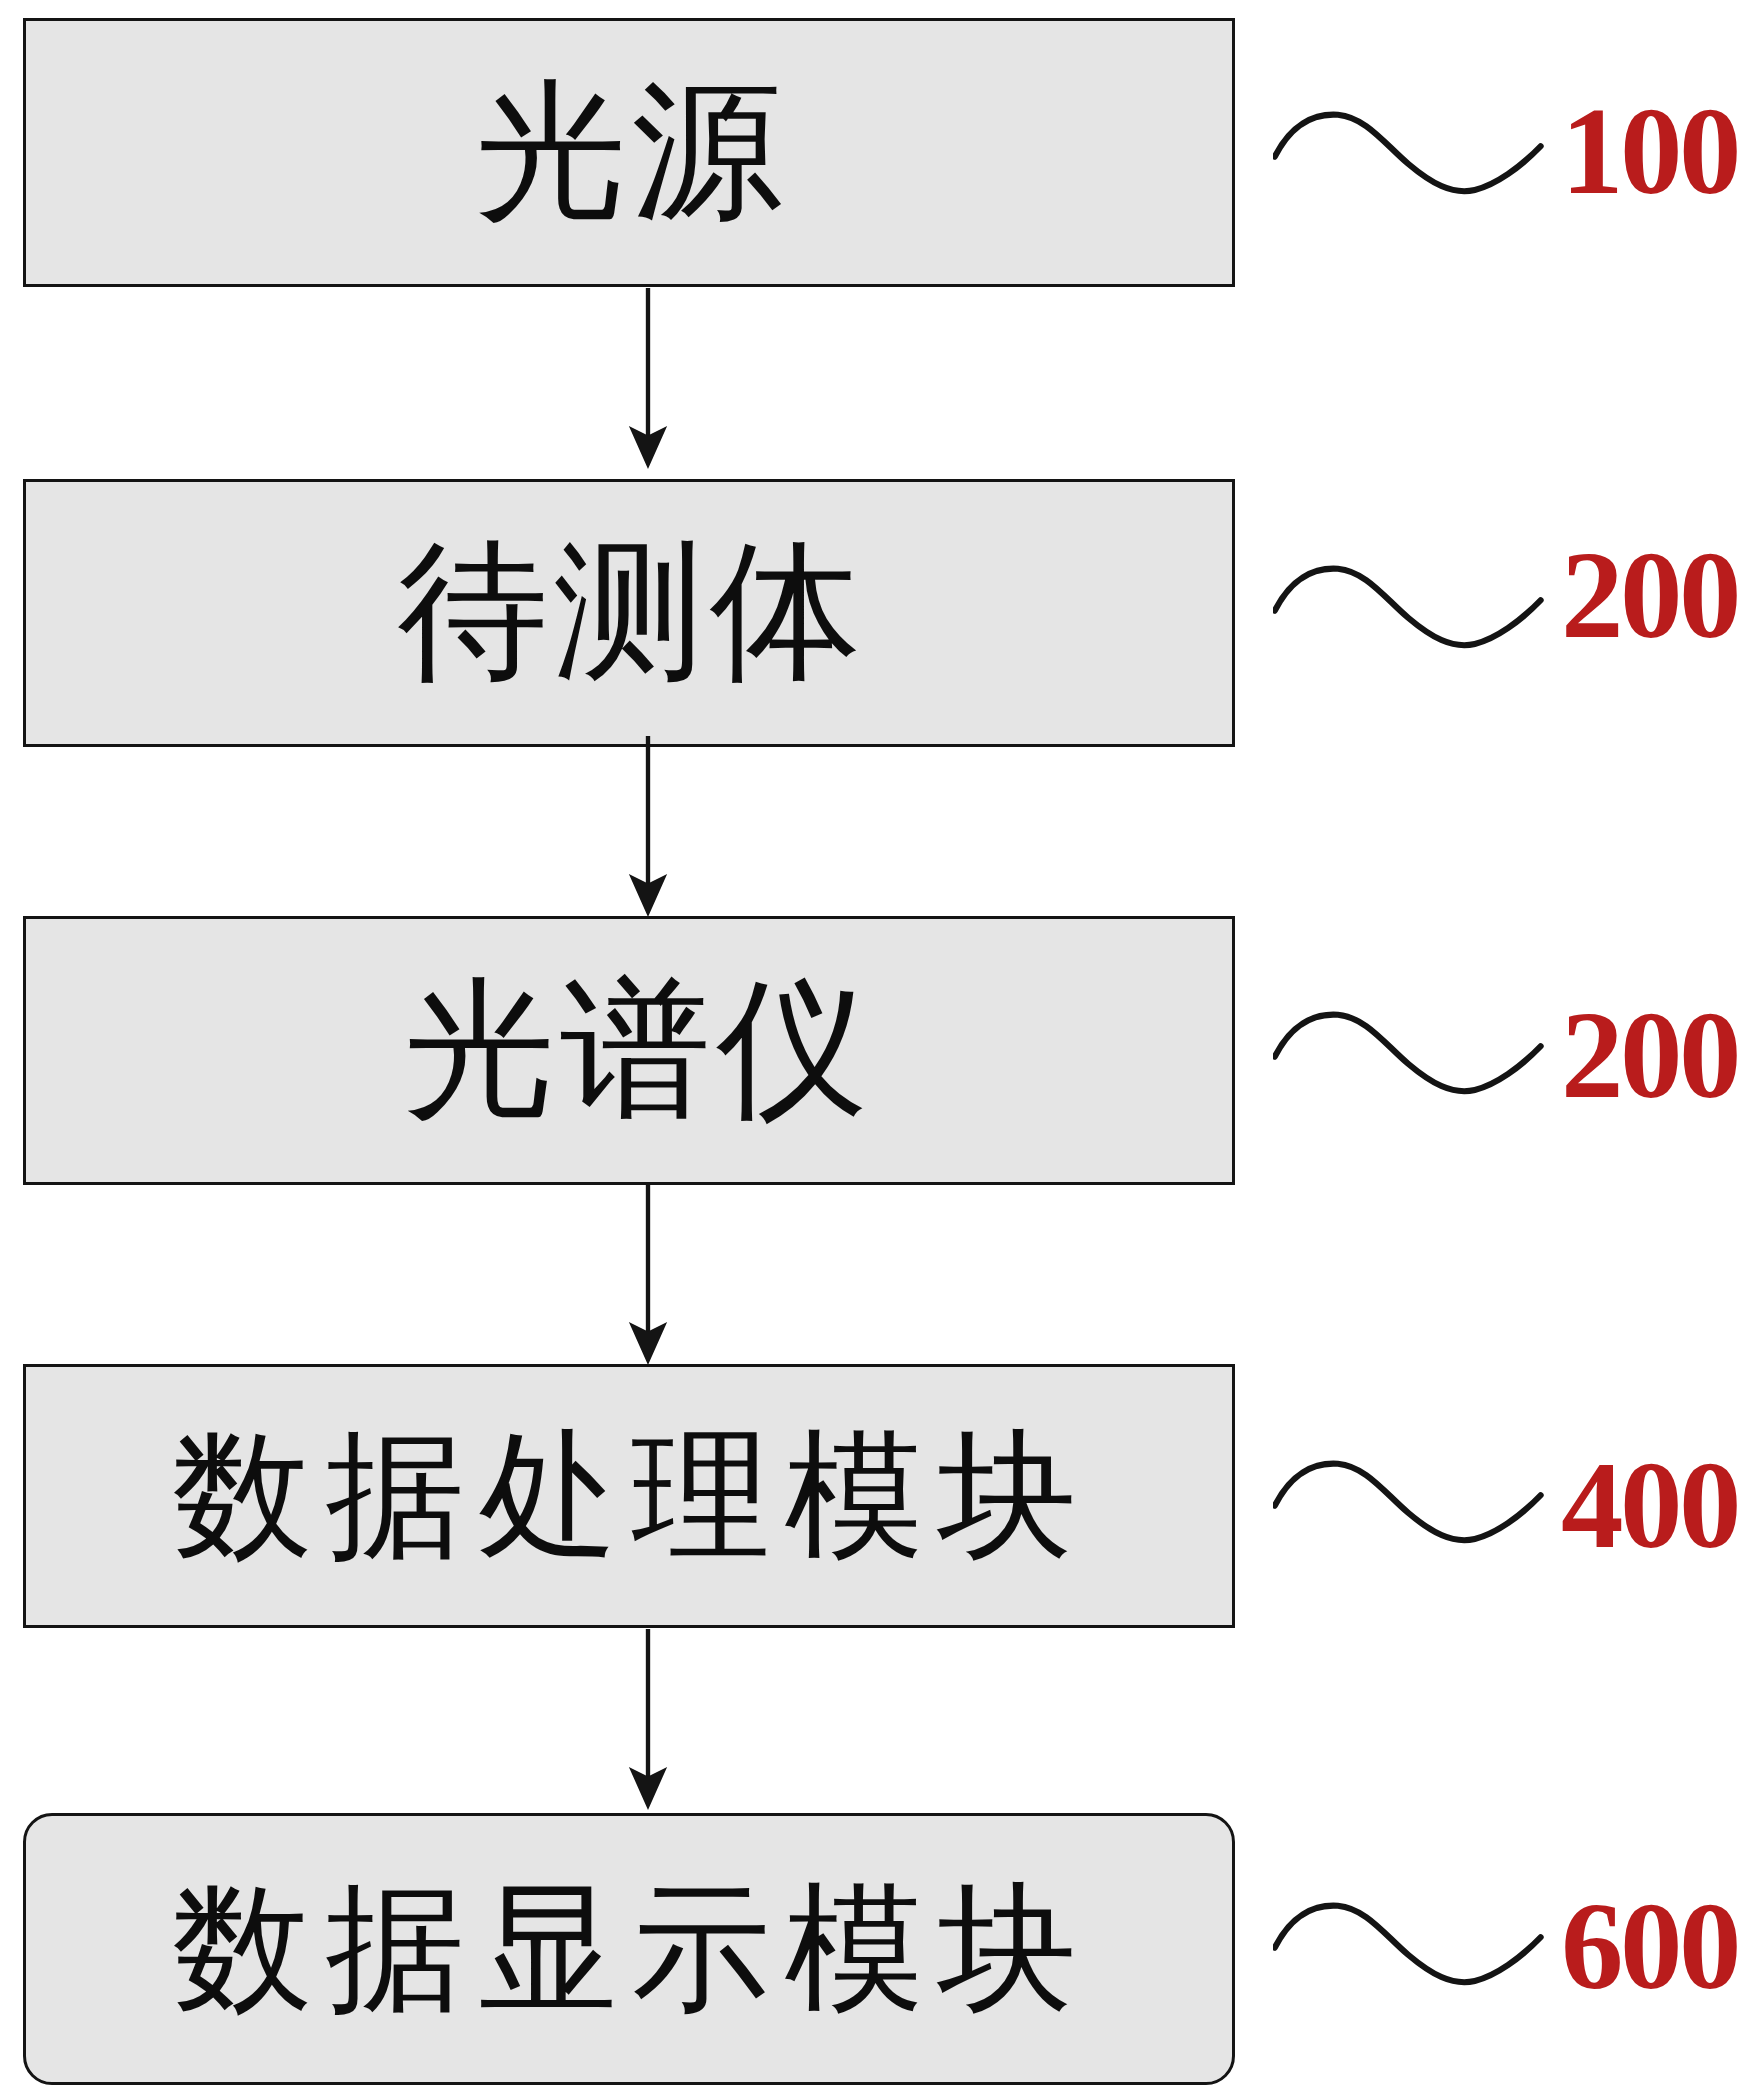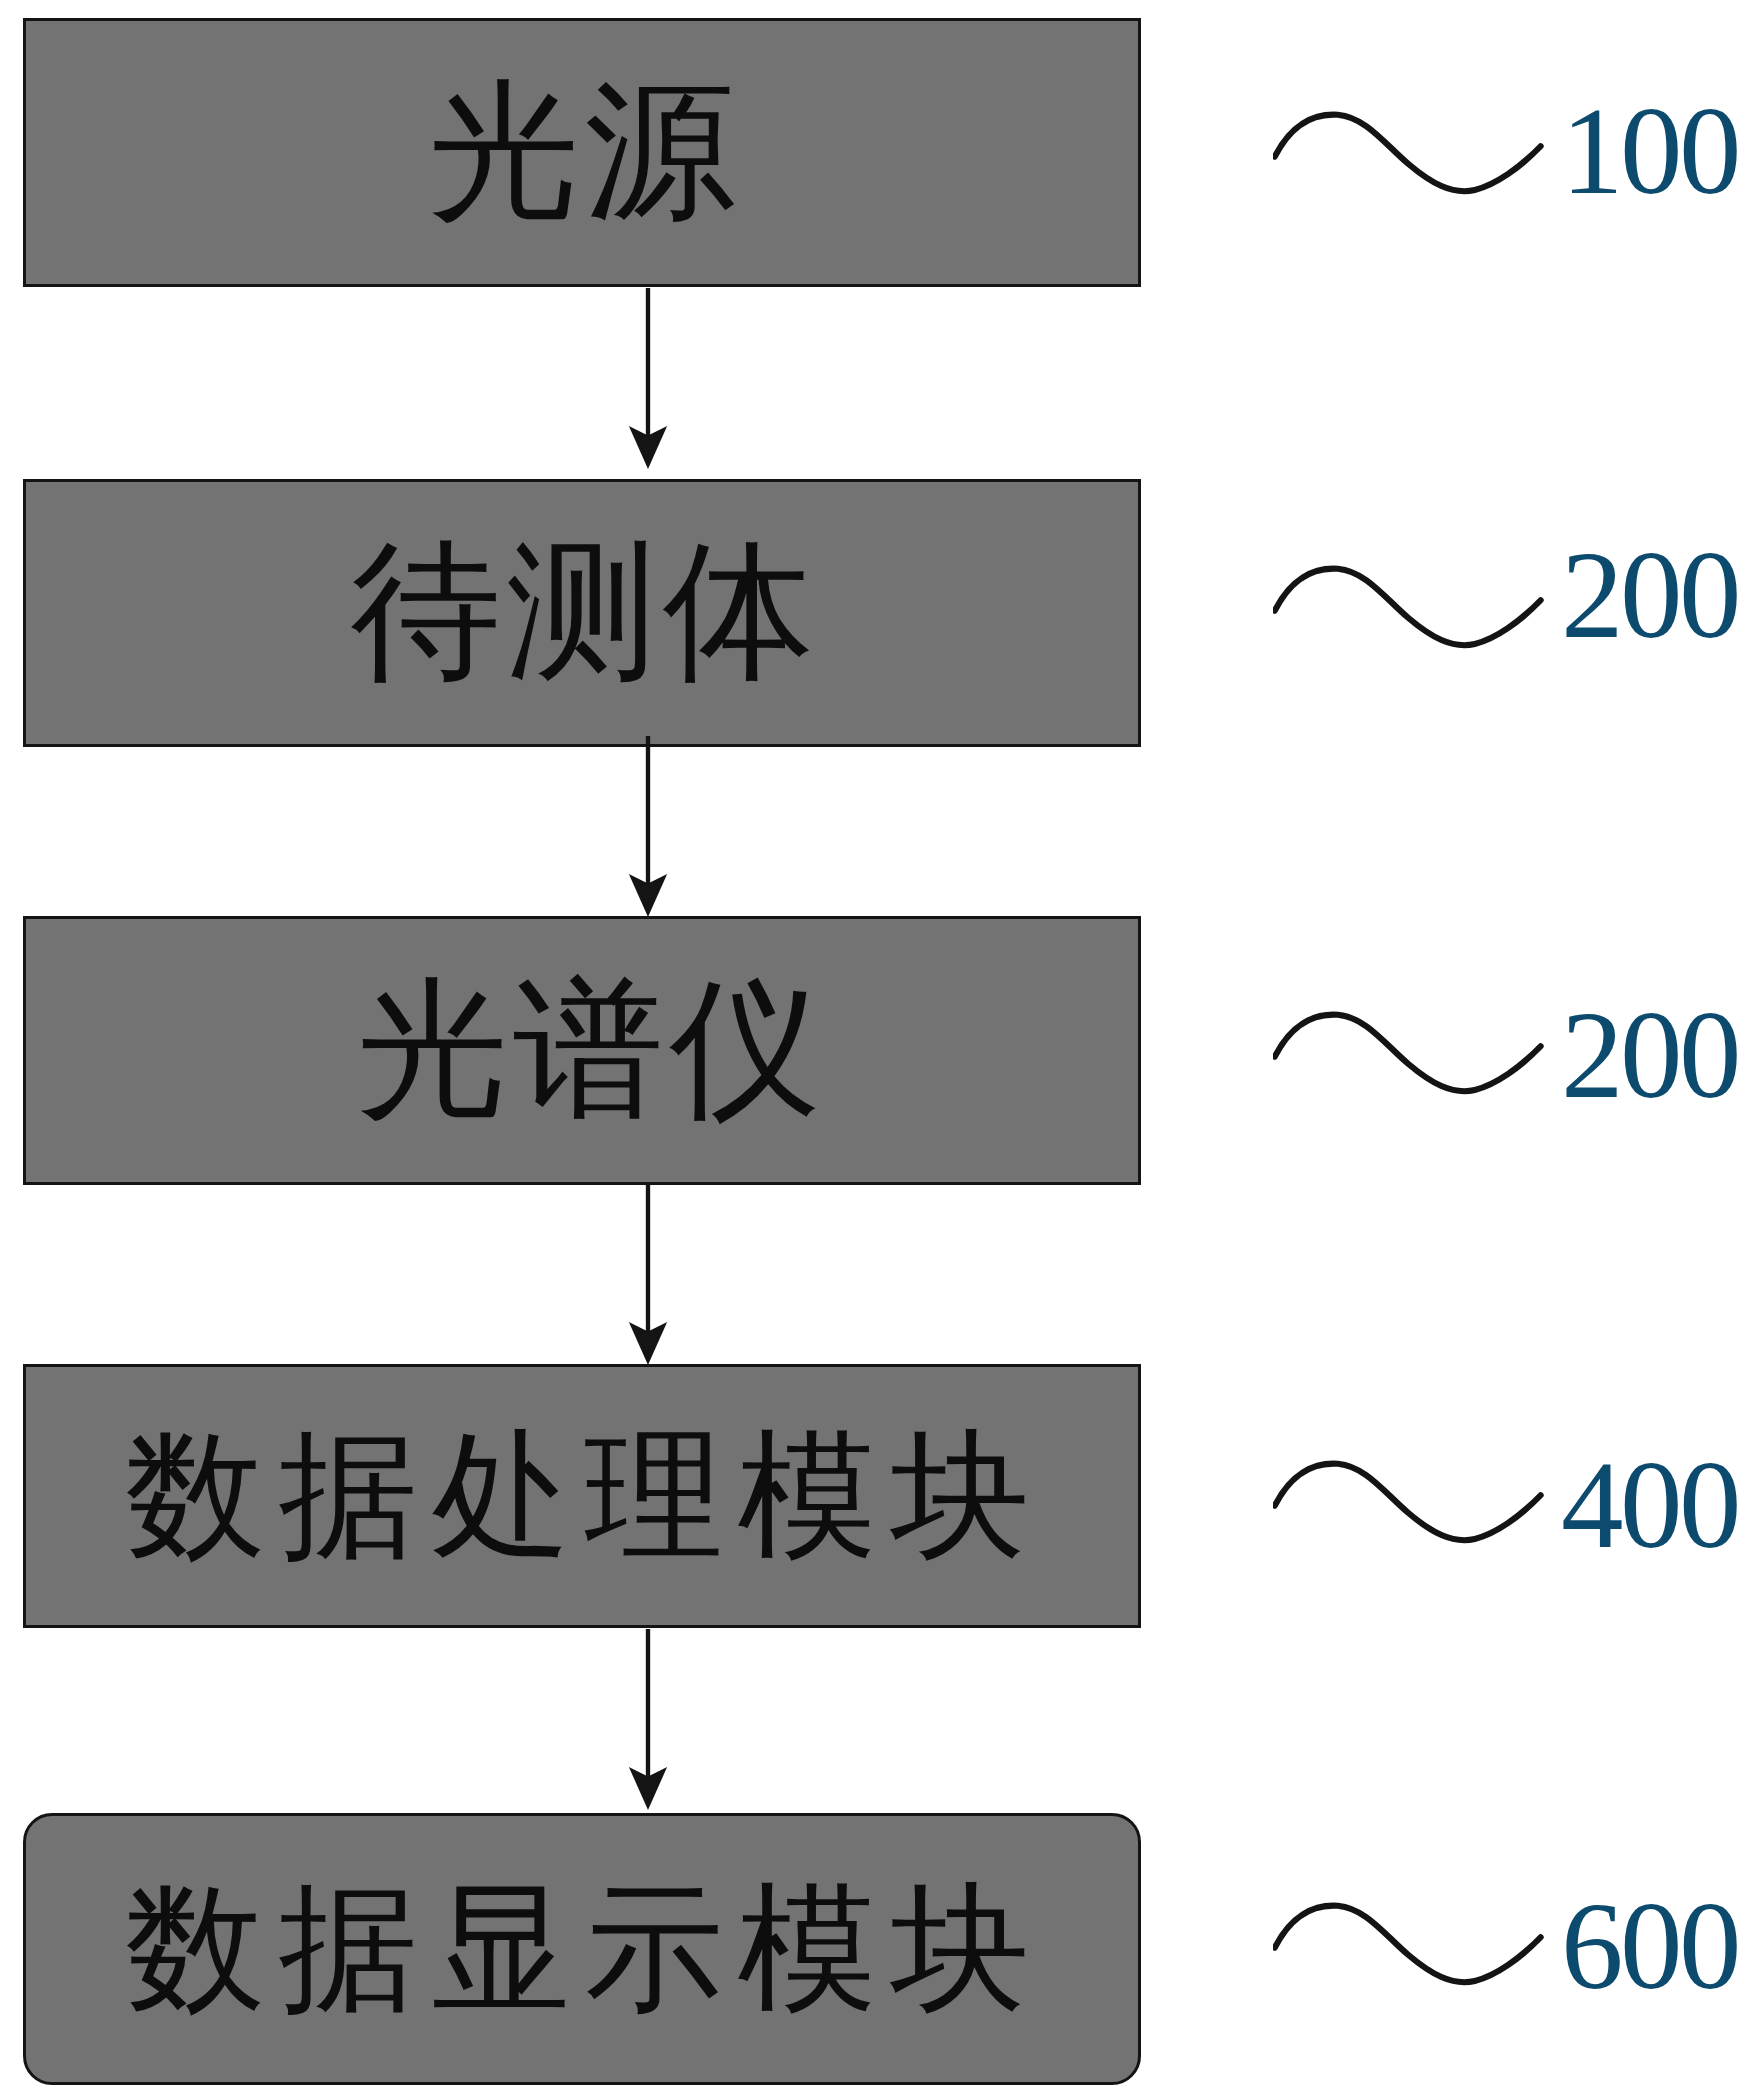--- a/index.html
+++ b/index.html
@@ -12,24 +12,24 @@
     width: 1756px;
     height: 2100px;
     background: #ffffff;
     overflow: hidden;
     font-family: "Liberation Serif", "DejaVu Serif", serif;
   }
   
   .node {
     position: absolute;
     left: 23px;
-    width: 1118px;
+    width: 1212px;
     box-sizing: border-box;
     border: 3.5px solid #141414;
-    background: #737373;
+    background: #e5e5e5;
     display: flex;
     align-items: center;
     justify-content: center;
     color: #0d0d0d;
     font-size: 151px;
     letter-spacing: 5.3px;
     white-space: nowrap;
   }
   .node .node-text { transform: translateX(2.6px); }
   .node.wide { font-size: 139px; letter-spacing: 14px; }
@@ -74,23 +74,24 @@
 
   
   .ref {
     position: absolute;
     left: 1561px;
     width: 189px;
     height: 132px;
     line-height: 132px;
     font-size: 125px;
     letter-spacing: -3.5px;
-    color: #0c4a6e;
+    color: #b91c1c;
     text-align: left;
     white-space: nowrap;
+    font-weight: bold;
   }
   .r1 { top: 85px; }
   .r2 { top: 529px; }
   .r3 { top: 989px; }
   .r4 { top: 1439px; }
   .r5 { top: 1880px; }
 </style>
 </head>
 <body>
 

